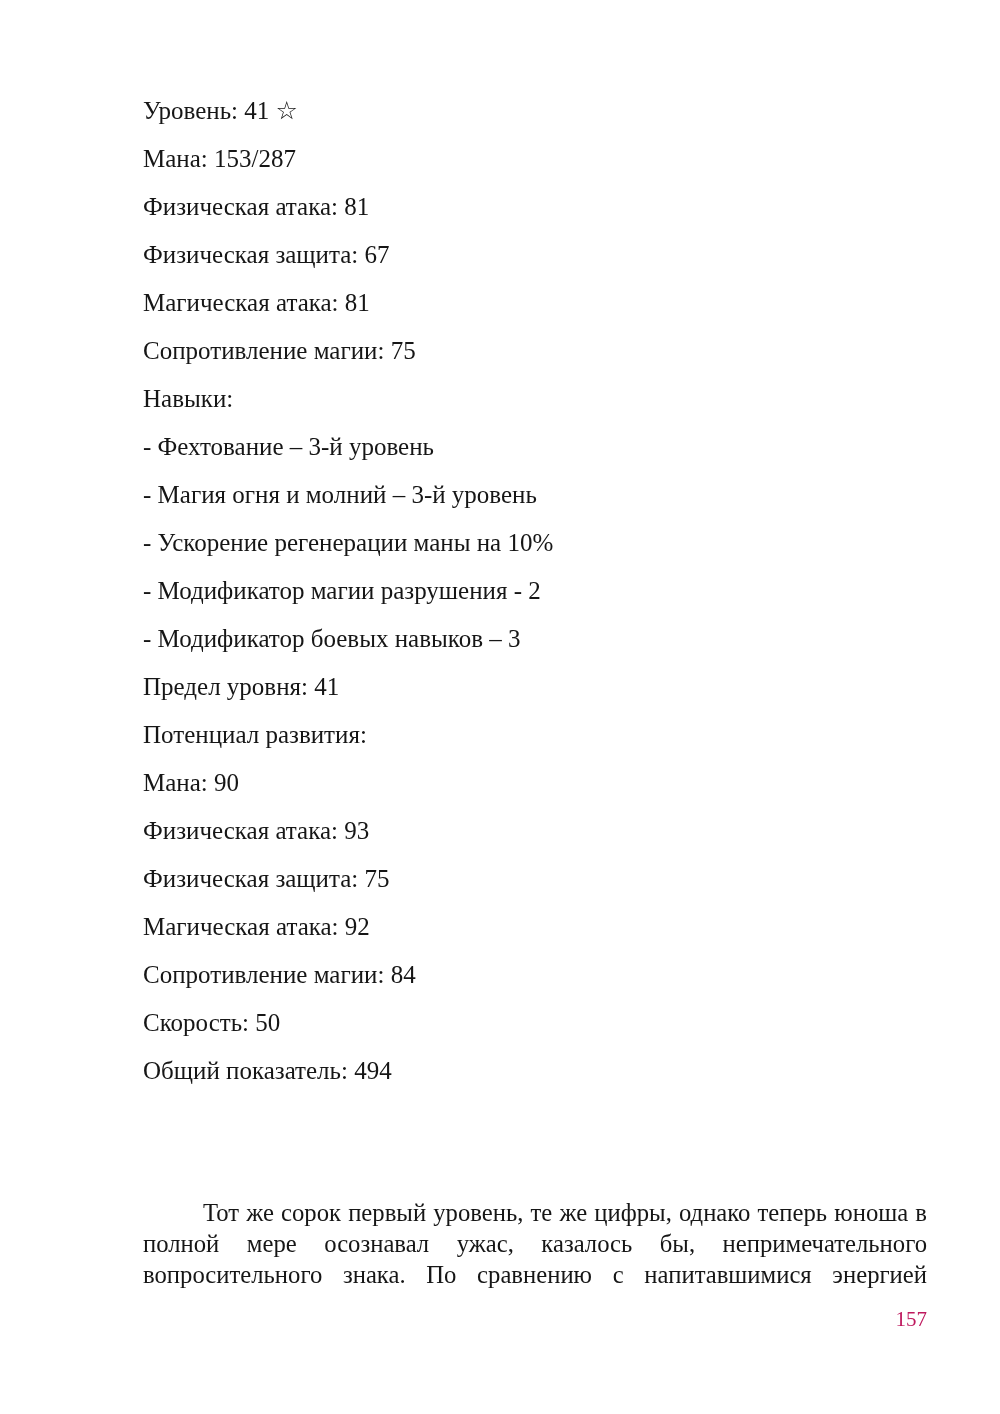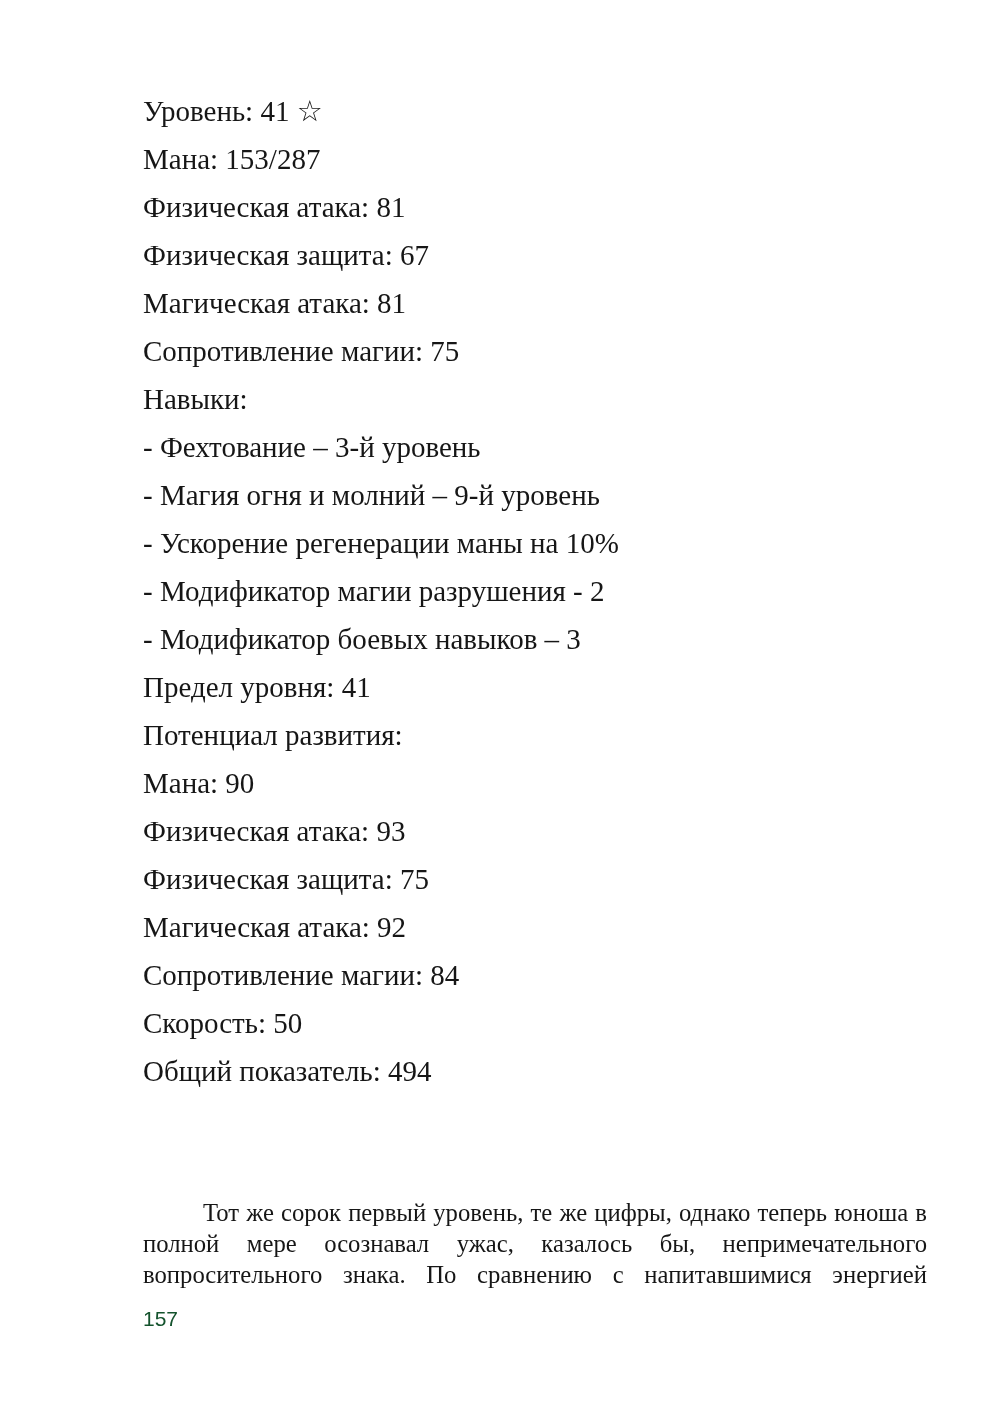--- a/index.html
+++ b/index.html
@@ -14,21 +14,21 @@
     background: #ffffff;
     overflow: hidden;
     font-family: "Liberation Serif", "DejaVu Serif", "DejaVu Sans", serif;
     color: #161616;
   }
   .stats {
     position: absolute;
     left: 143px;
     top: 87px;
     width: 800px;
-    font-size: 29px;
+    font-size: 25px;
   }
   .stat-line {
     height: 48px;
     line-height: 48px;
     white-space: nowrap;
   }
   .paragraph {
     position: absolute;
     left: 143px;
     top: 1197px;
@@ -38,42 +38,42 @@
     font-size: 24.7px;
     line-height: 31px;
     text-align: justify;
     text-indent: 60px;
   }
   .footer {
     position: absolute;
     left: 143px;
     top: 1307px;
     width: 784px;
-    text-align: left;
-    font-family: Liberation Sans, sans-serif;
+    text-align: right;
+    font-family: Liberation Serif, serif;
     font-size: 21px;
     line-height: 24px;
-    color: #14532d;
+    color: #be185d;
   }
 </style>
 </head>
 <body>
 
 <div class="page">
 
   <div class="stats">
     <div class="stat-line">Уровень: 41 ☆</div>
     <div class="stat-line">Мана: 153/287</div>
     <div class="stat-line">Физическая атака: 81</div>
     <div class="stat-line">Физическая защита: 67</div>
     <div class="stat-line">Магическая атака: 81</div>
     <div class="stat-line">Сопротивление магии: 75</div>
     <div class="stat-line">Навыки:</div>
     <div class="stat-line">- Фехтование – 3-й уровень</div>
-    <div class="stat-line">- Магия огня и молний – 9-й уровень</div>
+    <div class="stat-line">- Магия огня и молний – 3-й уровень</div>
     <div class="stat-line">- Ускорение регенерации маны на 10%</div>
     <div class="stat-line">- Модификатор магии разрушения - 2</div>
     <div class="stat-line">- Модификатор боевых навыков – 3</div>
     <div class="stat-line">Предел уровня: 41</div>
     <div class="stat-line">Потенциал развития:</div>
     <div class="stat-line">Мана: 90</div>
     <div class="stat-line">Физическая атака: 93</div>
     <div class="stat-line">Физическая защита: 75</div>
     <div class="stat-line">Магическая атака: 92</div>
     <div class="stat-line">Сопротивление магии: 84</div>

